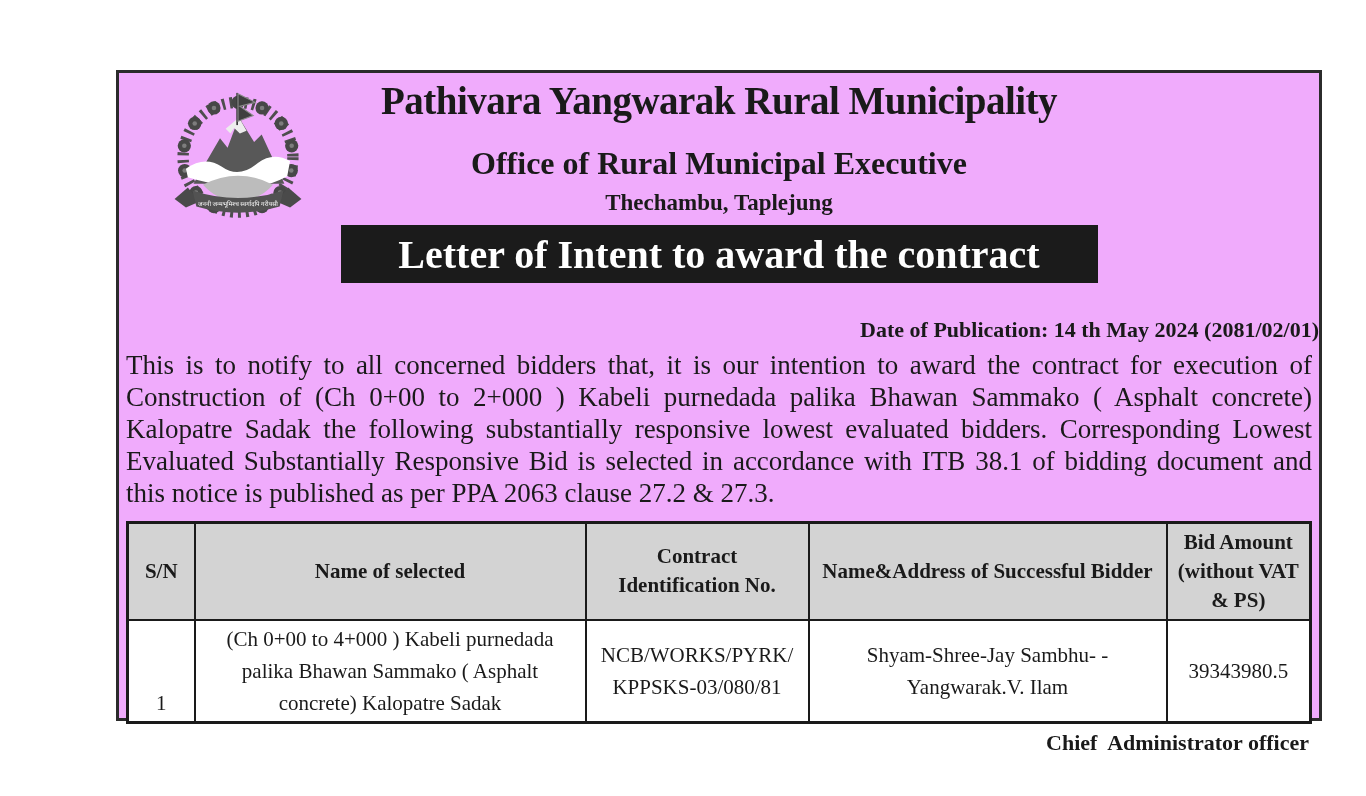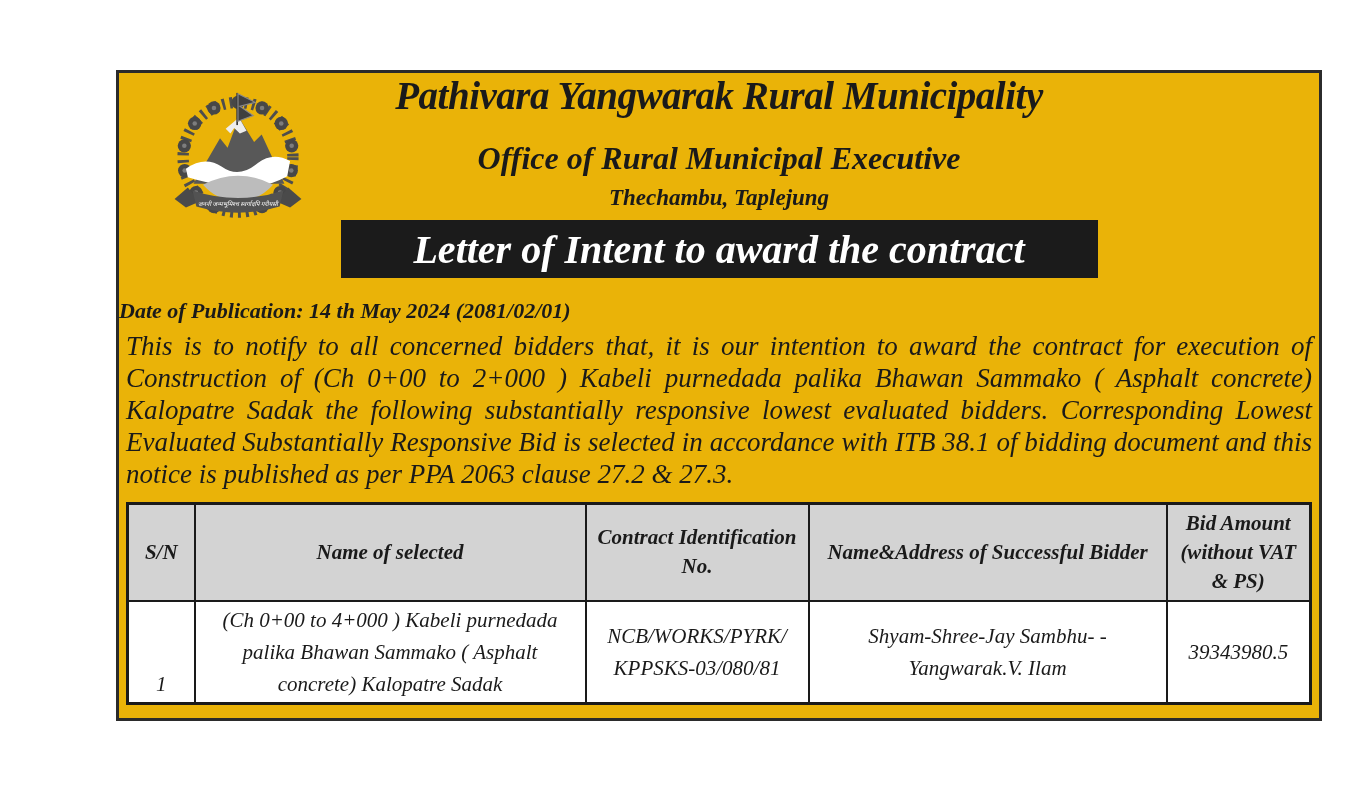--- a/index.html
+++ b/index.html
@@ -12,22 +12,22 @@
     background: #ffffff;
     overflow: hidden;
   }
   .doc-border {
     position: absolute;
     left: 116px;
     top: 70px;
     width: 1206px;
     height: 651px;
     border: 3px solid #2b2b2b;
-    background: #eab308;
-    font-style: italic;
+    background: #f0abfc;
+    padding-top: 5px;
   }
   .emblem {
     position: absolute;
     left: 48px;
     top: 18px;
     width: 142px;
     height: 142px;
   }
   .head { text-align: center; }
   .head .title   { font-size: 39px; font-weight: bold; line-height: 46px; letter-spacing: -0.5px; }
@@ -40,22 +40,22 @@
     margin: 4px auto 0;
     background: #1b1b1b;
     color: #ffffff;
     display: flex;
     align-items: center;
     justify-content: center;
     font-size: 40px;
     font-weight: bold;
   }
   .pubdate {
-    margin-top: 18px;
-    text-align: left;
+    margin-top: 32px;
+    text-align: right;
     font-size: 22px;
     font-weight: bold;
     line-height: 30px;
   }
   .notice {
     margin: 4px 7px 11px;
     font-size: 27px;
     line-height: 32px;
     text-align: justify;
   }
@@ -196,15 +196,16 @@
         <tr>
           <td class="sn">1</td>
           <td>(Ch 0+00 to 4+000 ) Kabeli purnedada palika Bhawan Sammako ( Asphalt concrete) Kalopatre Sadak</td>
           <td>NCB/WORKS/PYRK/ KPPSKS-03/080/81</td>
           <td>Shyam-Shree-Jay Sambhu- - Yangwarak.V. Ilam</td>
           <td>39343980.5</td>
         </tr>
       </tbody>
     </table>
 
+    <div class="signatory">Chief  Administrator officer</div>
 
   </div>
 </div>
 
 </body></html>

